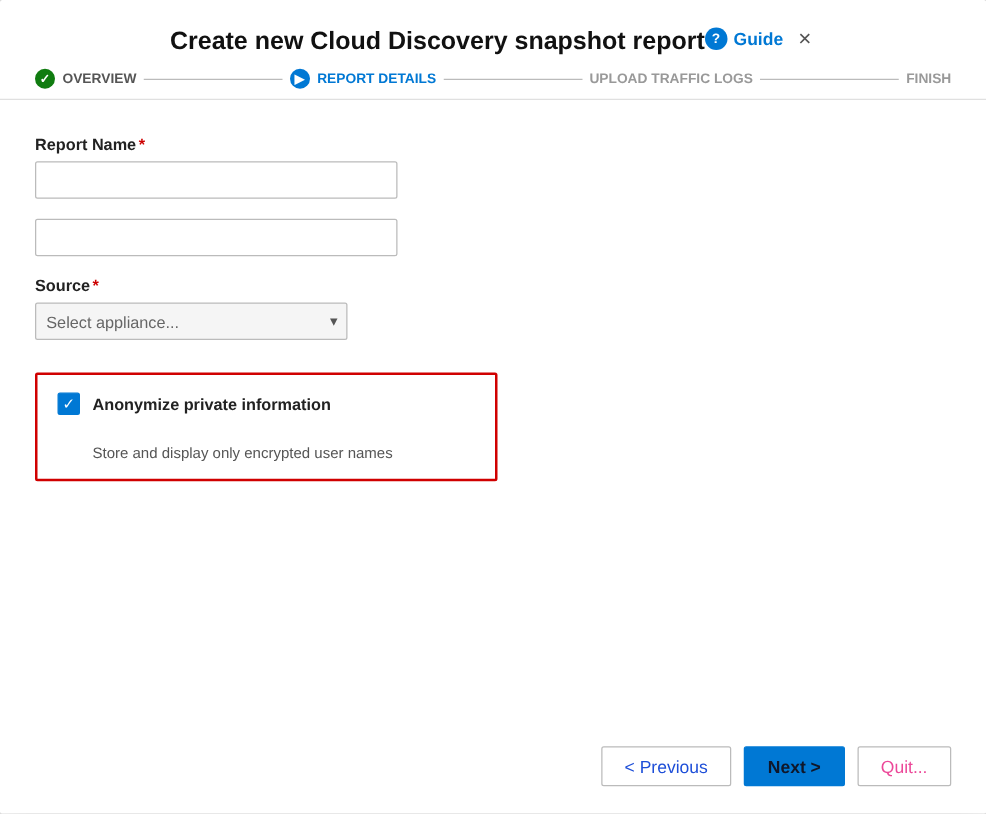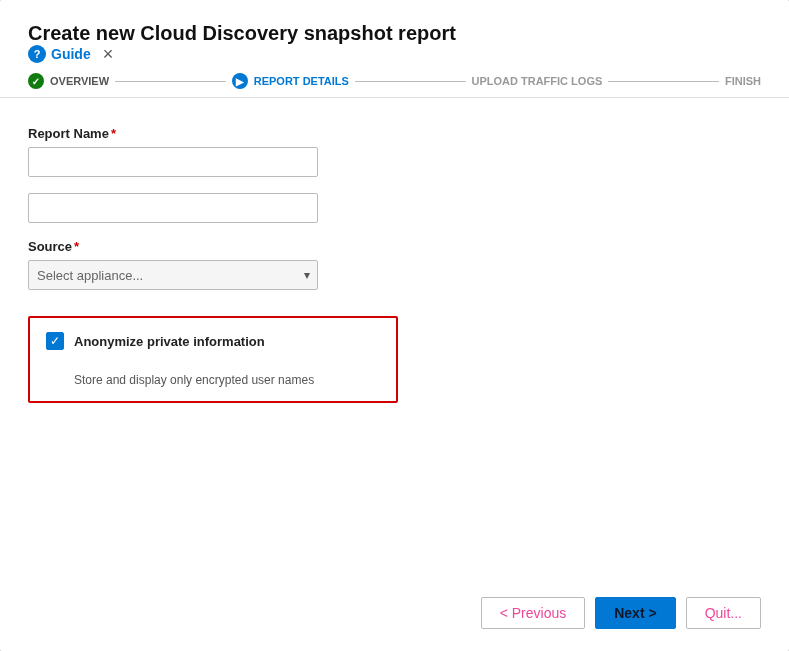--- a/index.html
+++ b/index.html
@@ -19,23 +19,22 @@
       min-height: 651px;
       border-radius: 2px;
       box-shadow: 0 4px 24px rgba(0,0,0,0.25);
       display: flex;
       flex-direction: column;
       position: relative;
     }
     .dialog-header {
       display: flex;
       align-items: flex-start;
-      justify-content: space-between;
+      justify-content: center;
       padding: 22px 28px 10px 28px;
-      flex-direction: column;
     }
     .dialog-title {
       font-size: 20px;
       font-weight: 700;
       color: #111;
     }
     .header-right {
       display: flex;
       align-items: center;
       gap: 8px;
@@ -155,21 +154,21 @@
       border: 1px solid #bbb;
       border-radius: 2px;
       padding: 4px 8px;
       font-size: 13px;
       color: #222;
       background: #fff;
       outline: none;
     }
     .form-select-wrapper {
       position: relative;
-      width: 290px;
+      width: 250px;
     }
     .form-select {
       width: 100%;
       height: 30px;
       border: 1px solid #bbb;
       border-radius: 2px;
       padding: 4px 30px 4px 8px;
       font-size: 13px;
       color: #666;
       background: #f5f5f5;
@@ -248,21 +247,21 @@
       font-weight: 400;
       cursor: pointer;
       display: flex;
       align-items: center;
       gap: 4px;
       border: 1px solid;
     }
     .btn-secondary {
       background: #fff;
       border-color: #bbb;
-      color: #ec4899;
+      color: #1d4ed8;
     }
     .btn-primary {
       background: #0078d4;
       border-color: #0078d4;
       color: #0f172a;
       font-weight: 600;
     }
     .btn-quit {
       background: #fff;
       border-color: #bbb;

